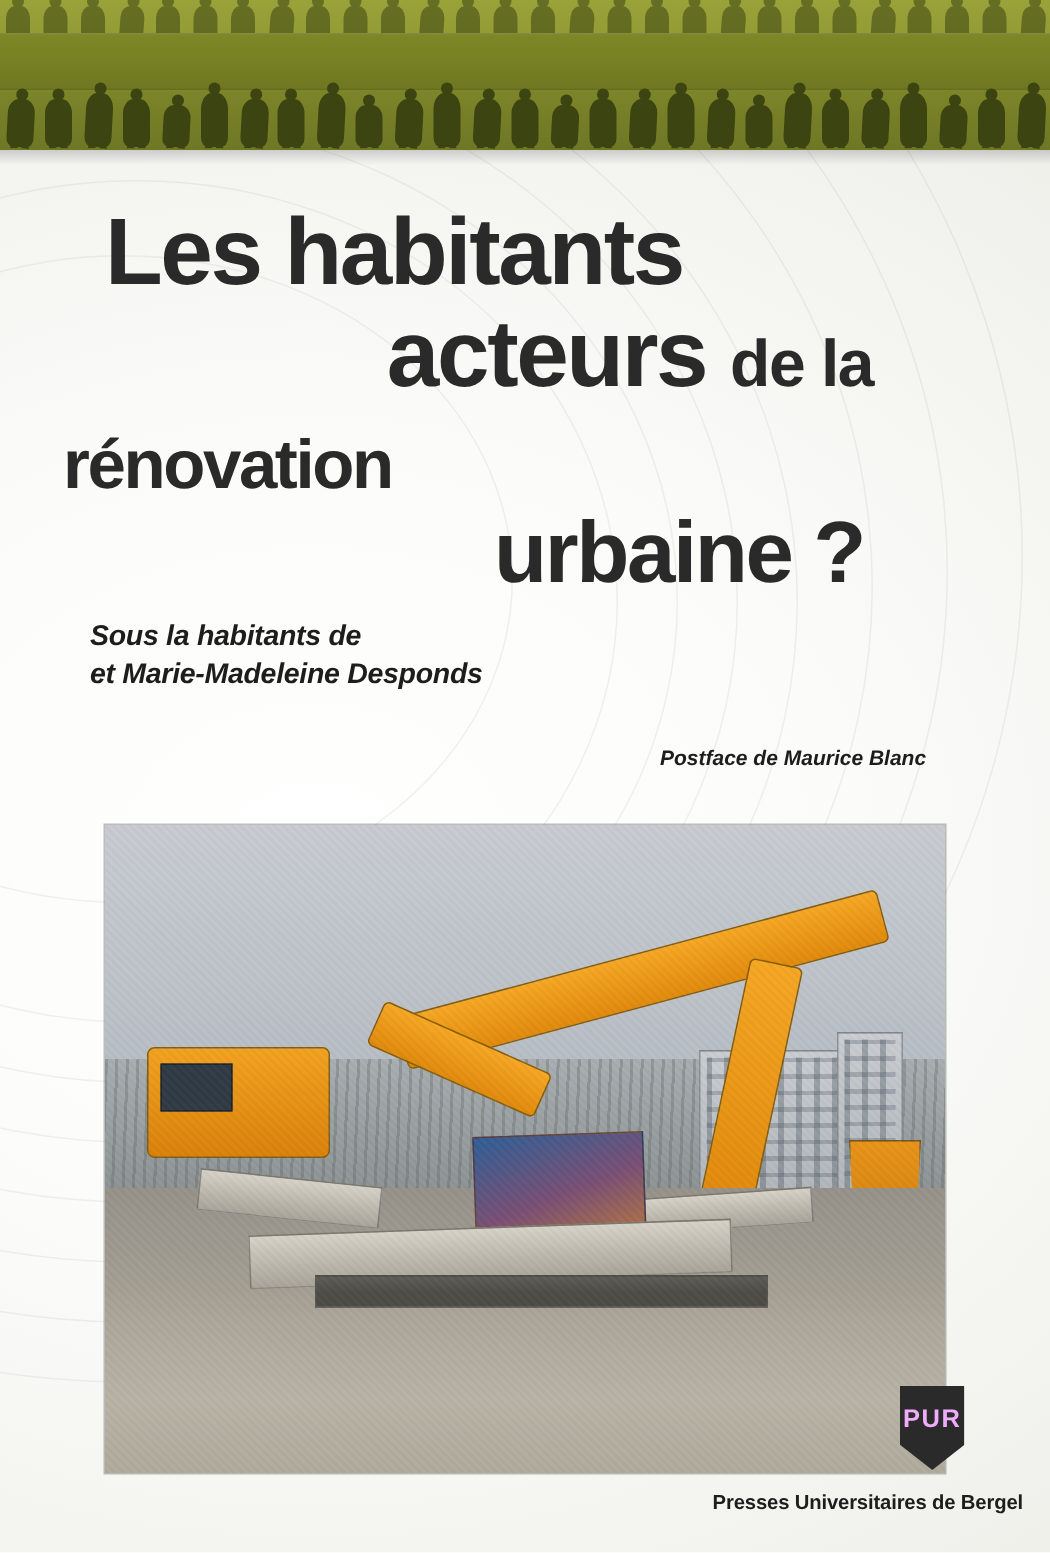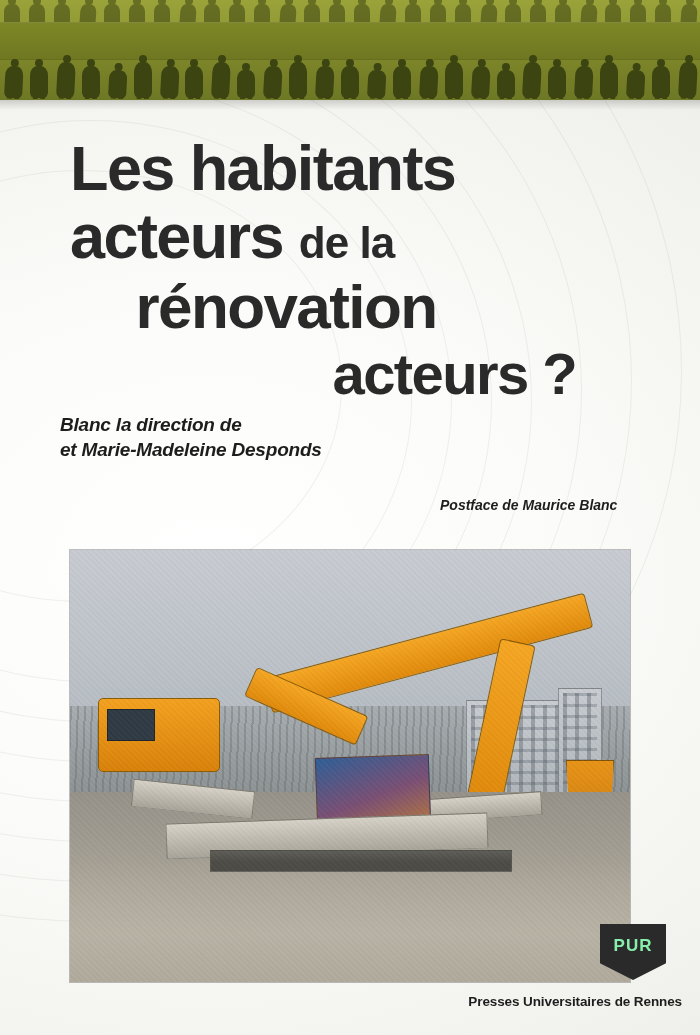--- a/index.html
+++ b/index.html
@@ -145,23 +145,23 @@
     box-sizing: border-box;
     color: #2a2a2a;
   }
   .tl {
     font-weight: bold;
     line-height: 0.98;
     letter-spacing: -1.6px;
     white-space: nowrap;
   }
   .tl-1 { font-size: 63px; text-align: left; margin-left: 28px; }
-  .tl-2 { font-size: 63px; text-align: left; margin-left: 28px; margin-top: 6px; }
+  .tl-2 { font-size: 63px; text-align: right; margin-left: 28px; margin-top: 6px; }
   .tl-2 .small { font-size: 44px; letter-spacing: -1px; }
-  .tl-3 { font-size: 62px; text-align: center; margin-top: 10px; margin-right: 52px; }
+  .tl-3 { font-size: 46px; text-align: left; margin-top: 20px; margin-right: 52px; }
   .tl-4 { font-size: 58px; text-align: right; margin-top: 8px; margin-right: 6px; }
 
   
   .authors {
     position: absolute;
     left: 60px; top: 412px;
     width: 400px;
     font-style: italic;
     font-weight: bold;
     font-size: 19px;
@@ -275,24 +275,24 @@
   }
   .photo-grain {
     position: absolute; inset: 0;
     background: repeating-linear-gradient(45deg, rgba(0,0,0,0.02) 0 2px, rgba(255,255,255,0.02) 2px 4px);
   }
 
   
   .pur-logo {
     position: absolute;
     left: 600px; top: 924px;
-    width: 66px; height: 56px;
+    width: 43px; height: 56px;
     background: #2a2a2a;
     clip-path: polygon(0 0, 100% 0, 100% 70%, 50% 100%, 0 70%);
-    color: #86efac;
+    color: #f0abfc;
     font-weight: bold;
     font-size: 17px;
     letter-spacing: 1px;
     display: flex;
     align-items: flex-start;
     justify-content: center;
     padding-top: 12px;
     box-sizing: border-box;
   }
   .pur-name {
@@ -387,25 +387,25 @@
   </div>
   <div class="banner-shadow"></div>
 
   <div class="title-block">
     <div class="tl tl-1">Les habitants</div>
     <div class="tl tl-2">
       <span>acteurs</span>
       <span class="small">de la</span>
     </div>
     <div class="tl tl-3">rénovation</div>
-    <div class="tl tl-4">acteurs ?</div>
+    <div class="tl tl-4">urbaine ?</div>
   </div>
 
   <div class="authors">
-    <div>Blanc la direction de</div>
+    <div>Sous la habitants de</div>
     <div>et Marie-Madeleine Desponds</div>
   </div>
   <div class="postface">Postface de Maurice Blanc</div>
 
   <div class="photo">
     <div class="sky"></div>
     <div class="treeline"></div>
     <div class="bldg b1"></div>
     <div class="bldg b2"></div>
     <div class="crane arm1"></div>
@@ -417,15 +417,15 @@
     <div class="slab sl2"></div>
     <div class="slab sl3"></div>
     <div class="mural"></div>
     <div class="slab sl1"></div>
     <div class="slab sl4"></div>
     <div class="dust"></div>
     <div class="photo-grain"></div>
   </div>
 
   <div class="pur-logo">PUR</div>
-  <div class="pur-name">Presses Universitaires de Rennes</div>
+  <div class="pur-name">Presses Universitaires de Bergel</div>
 
 </div>
 
 </body></html>

